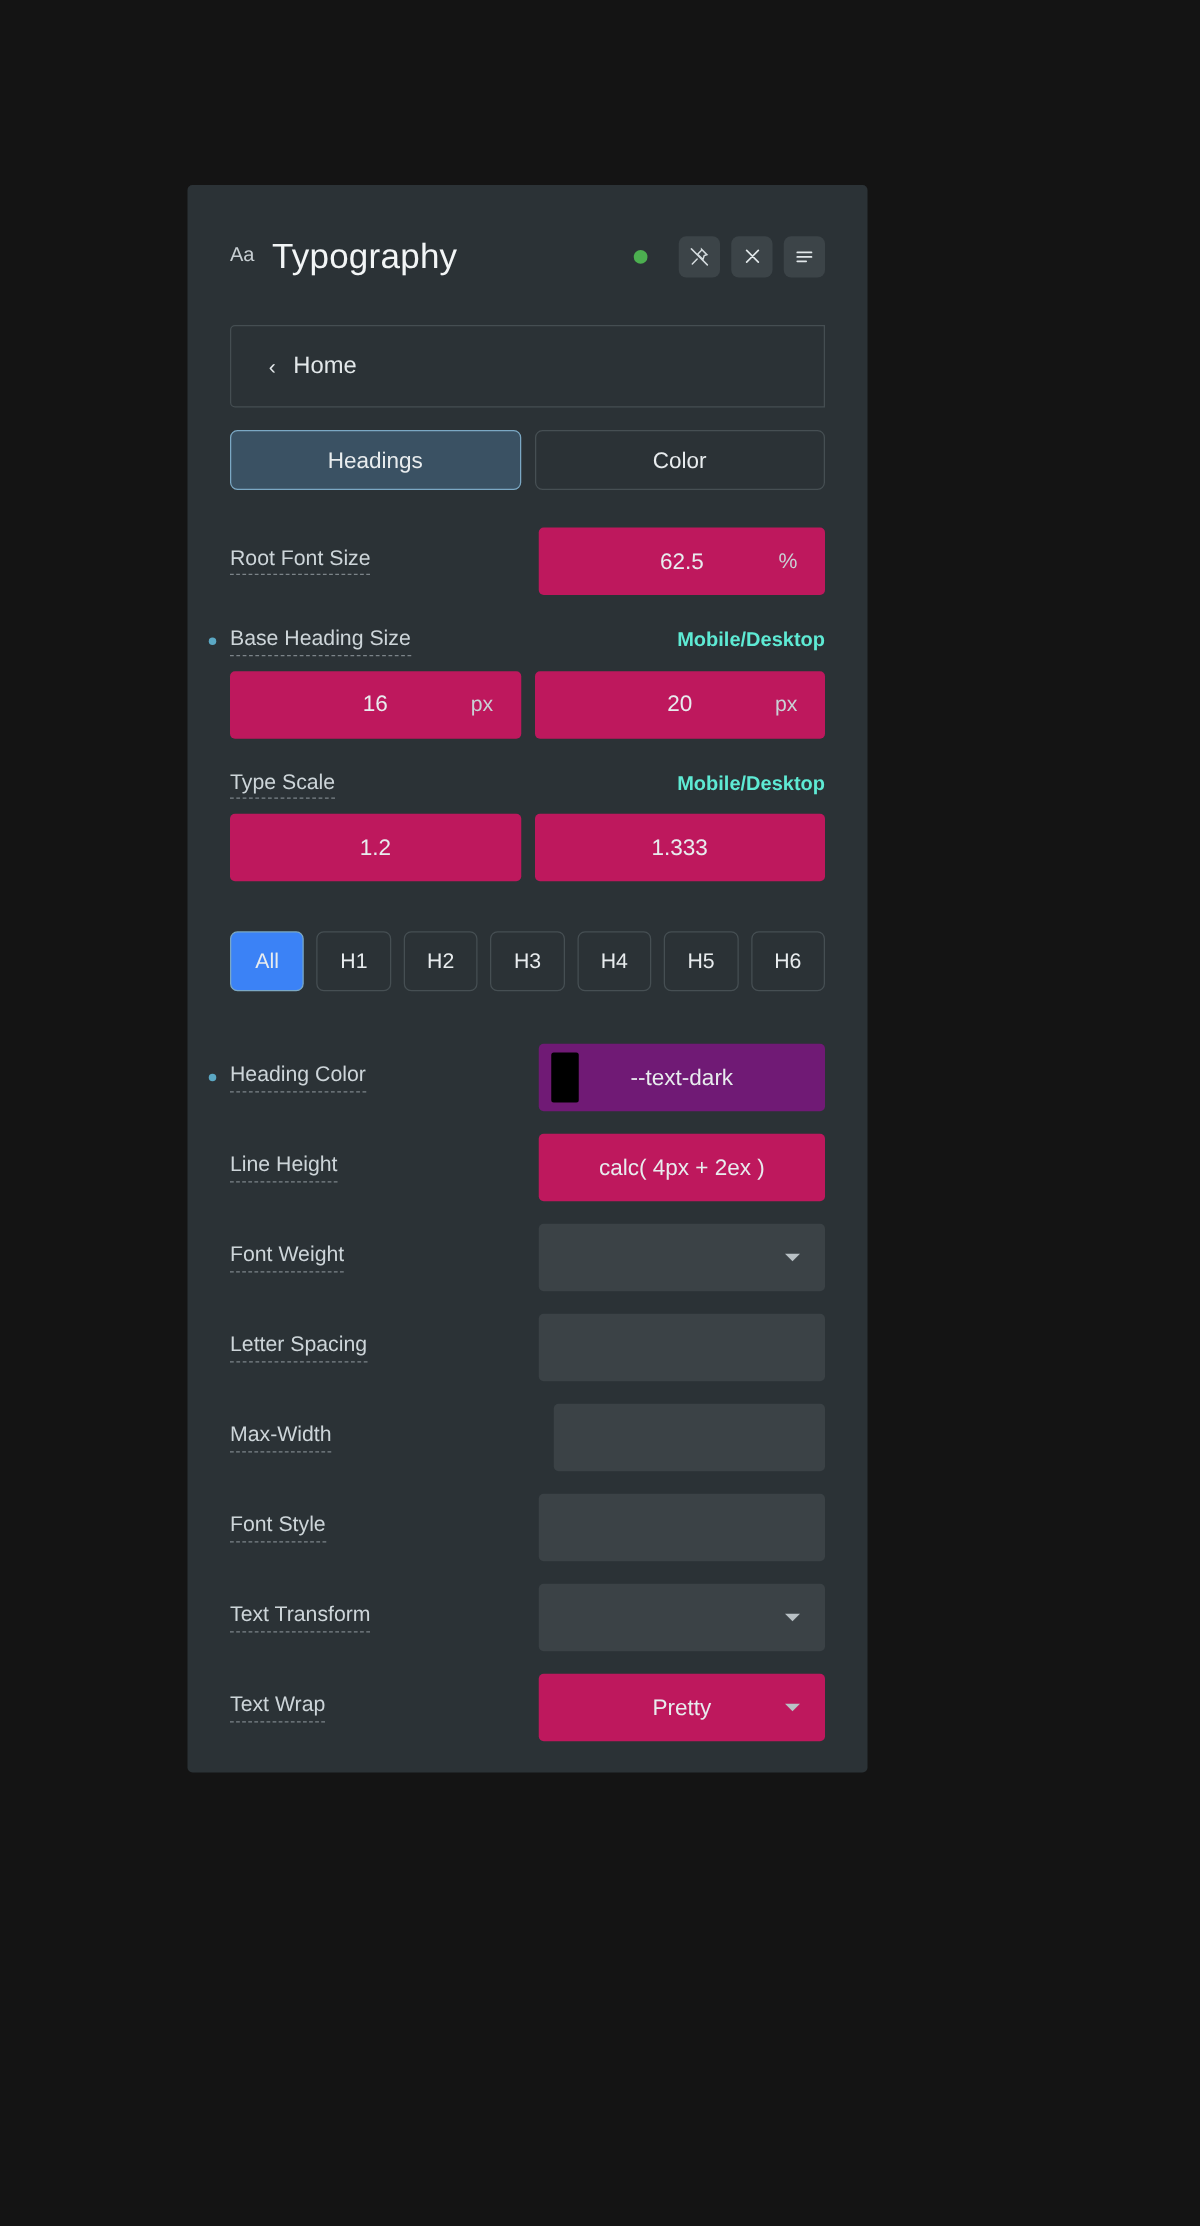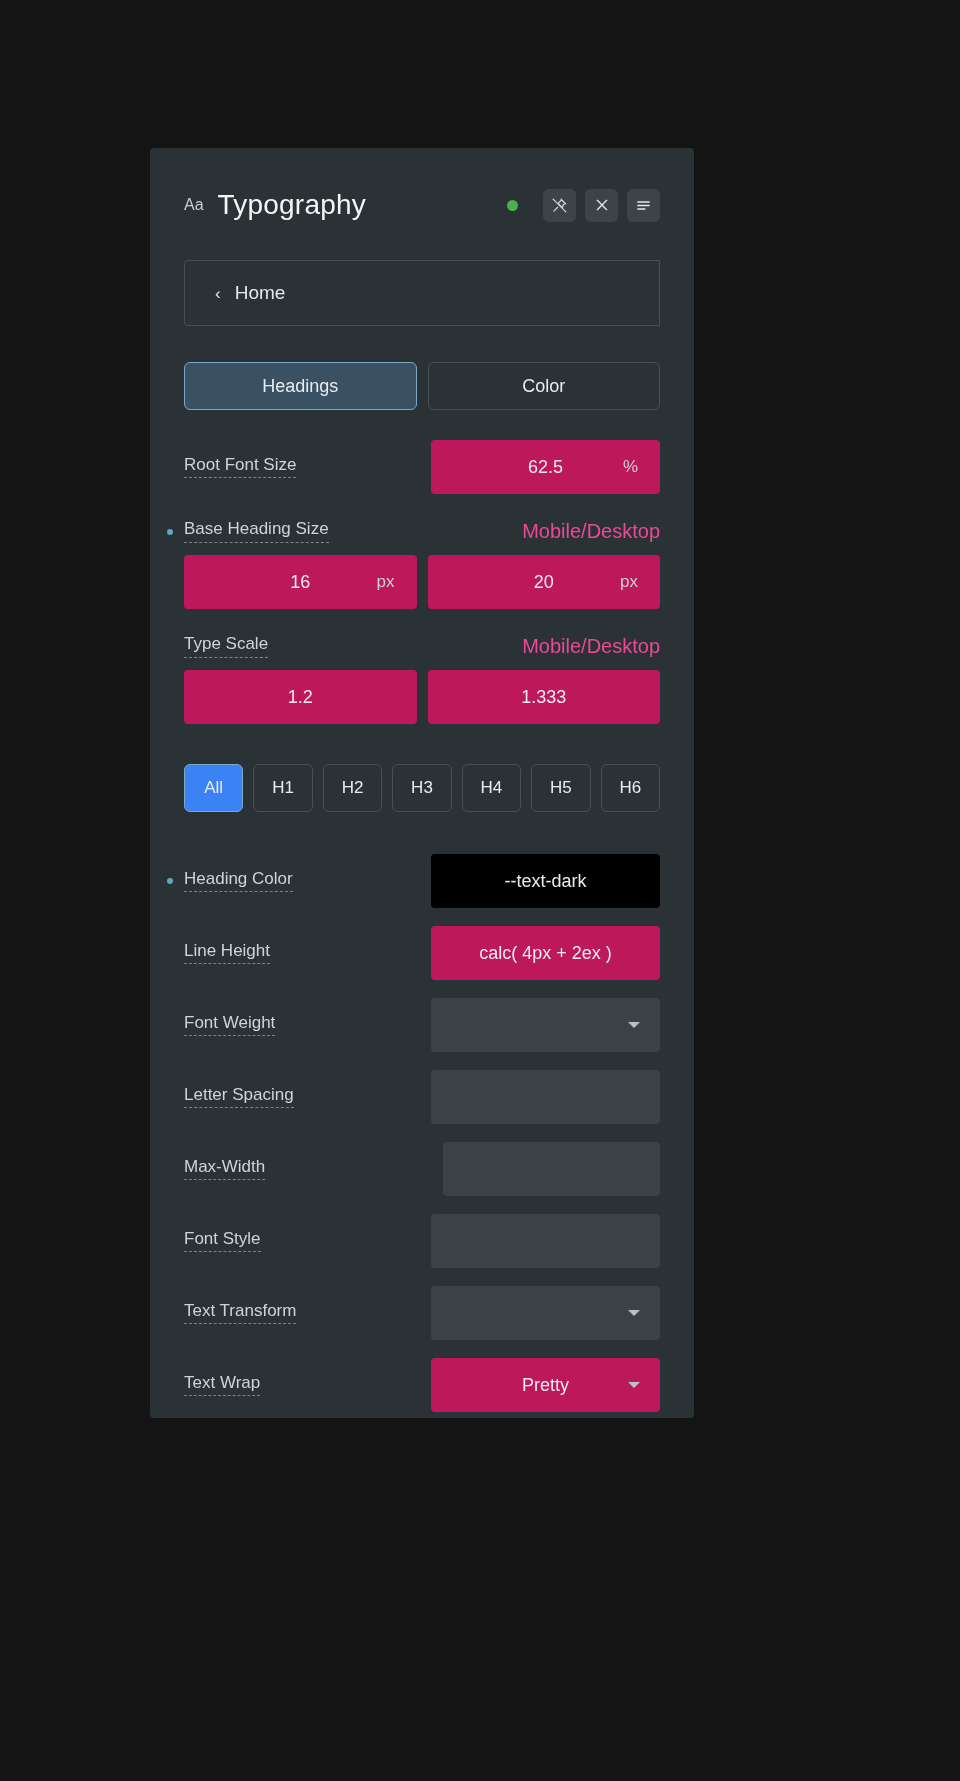--- a/index.html
+++ b/index.html
@@ -103,21 +103,21 @@
     justify-content: center;
     color: #eef2f3;
     font-size: 19px;
     cursor: pointer;
   }
 
   
   .tabs {
     display: flex;
     gap: 11px;
-    margin-top: 36px;
+    margin-top: 18px;
   }
   .tab {
     flex: 1 1 0;
     height: 48px;
     border-radius: 6px;
     display: flex;
     align-items: center;
     justify-content: center;
     font-size: 18px;
     color: #e8ecee;
@@ -183,23 +183,24 @@
     font-size: 17px;
     color: #c9d1d5;
   }
   .value-right {
     width: 229px;
     margin-left: auto;
   }
 
   
   .pair-caption {
-    font-size: 20px;
-    color: #ec4899;
+    font-size: 16px;
+    color: #5eead4;
     margin-left: auto;
+    font-weight: bold;
   }
   .pair-inputs {
     display: flex;
     gap: 11px;
     margin-top: 12px;
   }
   .pair-inputs .input-box { flex: 1 1 0; }
 
   
   .heading-picker {
@@ -221,21 +222,21 @@
     cursor: pointer;
     background: transparent;
   }
   .hbtn.active {
     background: #3b82f6;
     border: 1px solid #7ba8c4;
   }
 
   
   .color-field {
-    background: #000000;
+    background: #701a75;
     justify-content: center;
     padding-left: 0;
   }
   .swatch {
     position: absolute;
     left: 10px;
     top: 7px;
     width: 22px;
     height: 40px;
     background: #000000;

